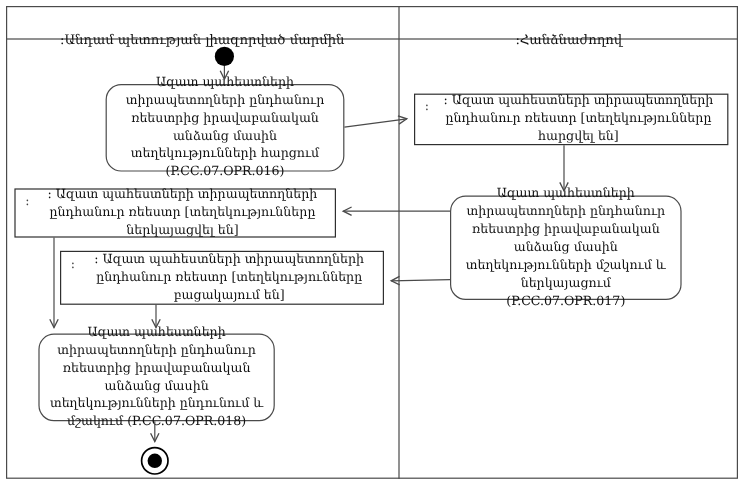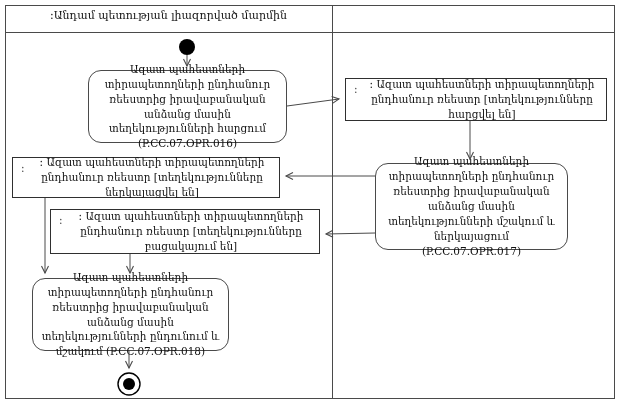--- a/index.html
+++ b/index.html
@@ -5,21 +5,21 @@
   html,body{margin:0;padding:0;background:#ffffff;}
   #canvas{
     position:relative;width:621px;height:405px;background:#ffffff;
     font-family:"DejaVu Serif","DejaVu Sans",serif;color:#111111;
     overflow:hidden;
   }
   .frame{position:absolute;left:5px;top:5px;width:610px;height:394px;
     border:1px solid #4a4a4a;box-sizing:border-box;}
   .lane-divider{position:absolute;left:332px;top:5px;width:1px;height:394px;background:#4a4a4a;}
   .header-sep{position:absolute;left:5px;top:32px;width:610px;height:1px;background:#4a4a4a;}
-  .lane-header{position:absolute;top:2px;height:27px;display:flex;align-items:center;
+  .lane-header{position:absolute;top:20px;height:27px;display:flex;align-items:center;
     justify-content:center;font-size:11px;box-sizing:border-box;}
   .lane-header.left{left:5px;width:327px;}
   .lane-header.right{left:333px;width:282px;}
   .activity{
     position:absolute;border:1px solid #4a4a4a;border-radius:13px;background:#ffffff;
     display:flex;align-items:center;justify-content:center;text-align:center;
     font-size:10.5px;line-height:1.42;padding:17px 7px;box-sizing:border-box;
   }
   .objnode{
     position:absolute;border:1px solid #2f2f2f;background:#ffffff;
@@ -33,20 +33,23 @@
 <body>
 
 <div id="canvas">
 
   <div class="frame"></div>
   <div class="lane-divider"></div>
   <div class="header-sep"></div>
 
   <div class="lane-header left">
     <span>:Անդամ պետության լիազորված մարմին</span>
+  </div>
+  <div class="lane-header right">
+    <span>:Հանձնաժողով</span>
   </div>
 
   <div class="activity" style="left:88px;top:70px;width:199px;height:73px;">
     <span>Ազատ պահեստների տիրապետողների ընդհանուր ռեեստրից իրավաբանական անձանց մասին տեղեկությունների հարցում (P.CC.07.OPR.016)</span>
   </div>
 
   <div class="objnode" style="left:345px;top:78px;width:262px;height:43px;">
     <span class="marker">:</span>
     <span>: Ազատ պահեստների տիրապետողների ընդհանուր ռեեստր [տեղեկությունները հարցվել են]</span>
   </div>

